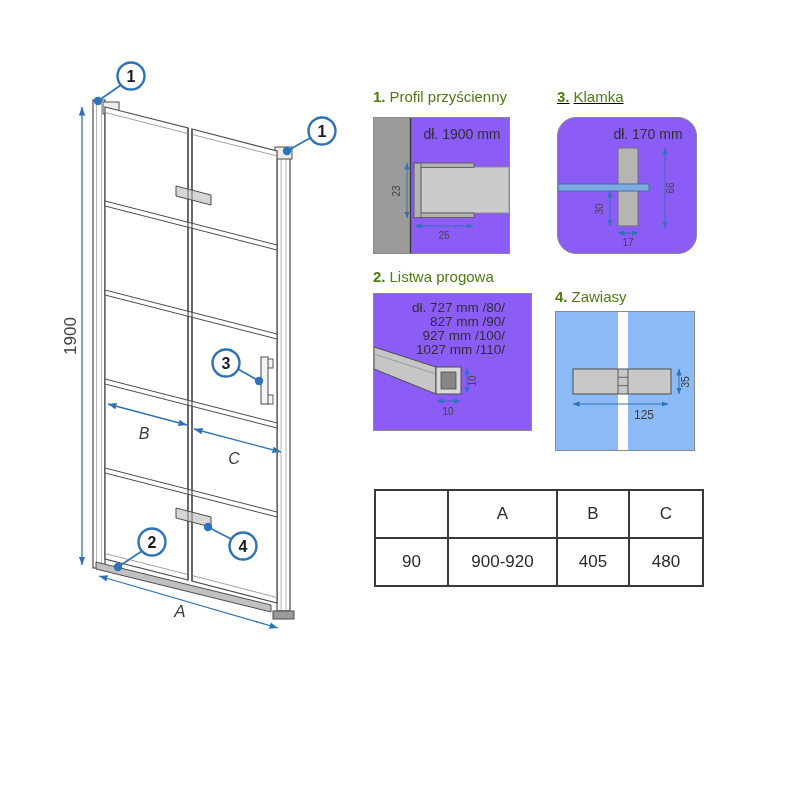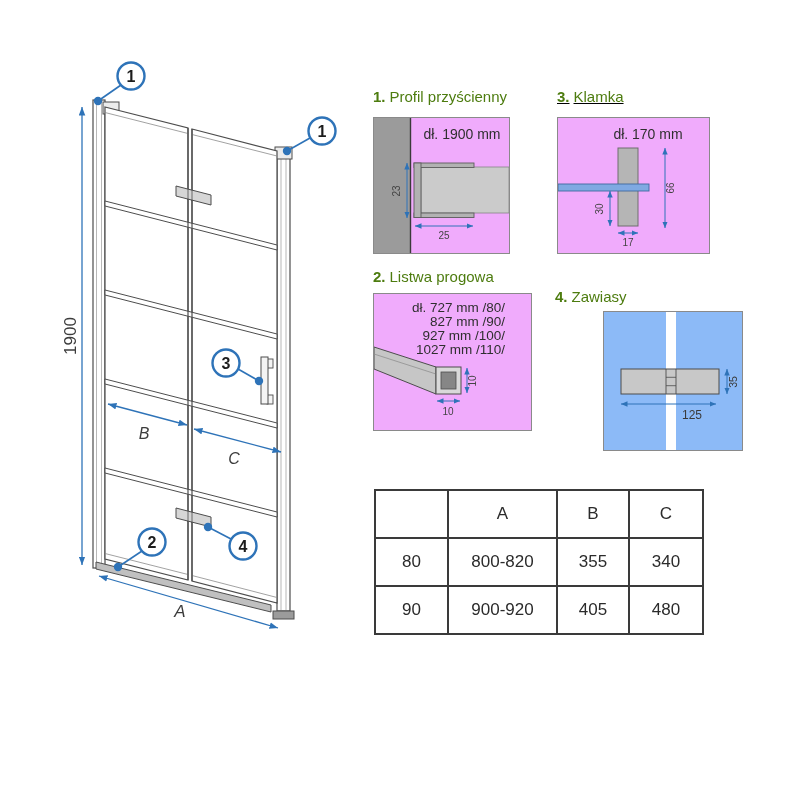--- a/index.html
+++ b/index.html
@@ -3,21 +3,21 @@
 <meta charset="utf-8">
 <style>
   html,body{margin:0;padding:0;background:#ffffff;}
   body{width:800px;height:800px;position:relative;font-family:"Liberation Sans",sans-serif;overflow:hidden;}
   svg{display:block;}
   svg text{font-family:"Liberation Sans",sans-serif;}
   .door-svg{position:absolute;left:0;top:0;}
   .panel{position:absolute;}
   .panel-title{font-size:15px;color:#4d7c0f;white-space:nowrap;height:18px;line-height:18px;}
   .panel-title b{margin-right:4px;}
-  .panel-box{border:1px solid #8a8a8a;background:#f0abfc;box-sizing:border-box;text-align:right;}
+  .panel-box{border:1px solid #8a8a8a;background:#8b5cf6;box-sizing:border-box;text-align:right;}
   .size-table{position:absolute;left:374px;top:489px;border-collapse:collapse;table-layout:fixed;background:#fff;}
   .size-table th,.size-table td{border:2px solid #3a3a3a;text-align:center;vertical-align:middle;
       font-size:17px;font-weight:400;color:#2b2b2b;padding:0;height:46px;}
 </style>
 </head>
 <body>
 
 <svg class="door-svg" width="800" height="800" viewBox="0 0 800 800">
   <defs>
     <marker id="arrD" markerUnits="userSpaceOnUse" markerWidth="9" markerHeight="7" refX="8.5" refY="3.5" orient="auto-start-reverse">
@@ -153,21 +153,21 @@
         <text x="70" y="121" text-anchor="middle" font-size="10" fill="#444444">25</text>
       </g>
     </svg>
   </div>
 </div>
 
 <div class="panel" style="left:557px;top:88px;text-decoration:underline;">
   <div class="panel-title">
     <b>3.</b><span>Klamka</span>
   </div>
-  <div class="panel-box" style="width:153px;height:137px;margin-top:11px;">
+  <div class="panel-box" style="width:140px;height:137px;margin-top:11px;border-radius:19px;">
     <svg width="136" height="135" viewBox="0 0 136 135">
       <defs>
         <marker id="arrP3" markerUnits="userSpaceOnUse" markerWidth="7" markerHeight="6" refX="6.5" refY="3" orient="auto-start-reverse">
           <path d="M0,0.3 L6.5,3 L0,5.7 Z" fill="#2e73b8"></path>
         </marker>
       </defs>
       <text x="90" y="21" text-anchor="middle" font-size="14" fill="#2f2f2f">dł. 170 mm</text>
       <rect x="60" y="30" width="20" height="78" fill="#b5b5b5" stroke="#6e6e6e" stroke-width="1"></rect>
       <rect x="0" y="66" width="91" height="7" fill="#7fa9e2" stroke="#41699f" stroke-width="0.9"></rect>
       <g>
@@ -218,21 +218,21 @@
         <text x="74" y="121" text-anchor="middle" font-size="10" fill="#444444">10</text>
       </g>
     </svg>
   </div>
 </div>
 
 <div class="panel" style="left:555px;top:288px;">
   <div class="panel-title">
     <b>4.</b><span>Zawiasy</span>
   </div>
-  <div class="panel-box" style="width:140px;height:140px;margin-top:5px;margin-left:48px;">
+  <div class="panel-box" style="width:140px;height:140px;margin-top:5px;">
     <svg width="138" height="138" viewBox="0 0 138 138">
       <defs>
         <marker id="arrP4" markerUnits="userSpaceOnUse" markerWidth="7" markerHeight="6" refX="6.5" refY="3" orient="auto-start-reverse">
           <path d="M0,0.3 L6.5,3 L0,5.7 Z" fill="#2e73b8"></path>
         </marker>
       </defs>
       <rect x="0" y="0" width="138" height="138" fill="#8cbaf7"></rect>
       <rect x="62" y="0" width="10" height="138" fill="#ffffff"></rect>
       <g>
         <rect x="17" y="57" width="98" height="25" fill="#c8c8c8" stroke="#4d4d4d" stroke-width="1"></rect>
@@ -261,25 +261,19 @@
       <col style="width:74px">
     </colgroup>
   <tbody>
     <tr>
       <th></th>
       <th>A</th>
       <th>B</th>
       <th>C</th>
     </tr>
     <tr>
-      <td>80</td>
-      <td>800-820</td>
-      <td>355</td>
-      <td>340</td>
-    </tr>
-    <tr>
       <td>90</td>
       <td>900-920</td>
       <td>405</td>
       <td>480</td>
     </tr>
   </tbody>
 </table>
 
 </body></html>

